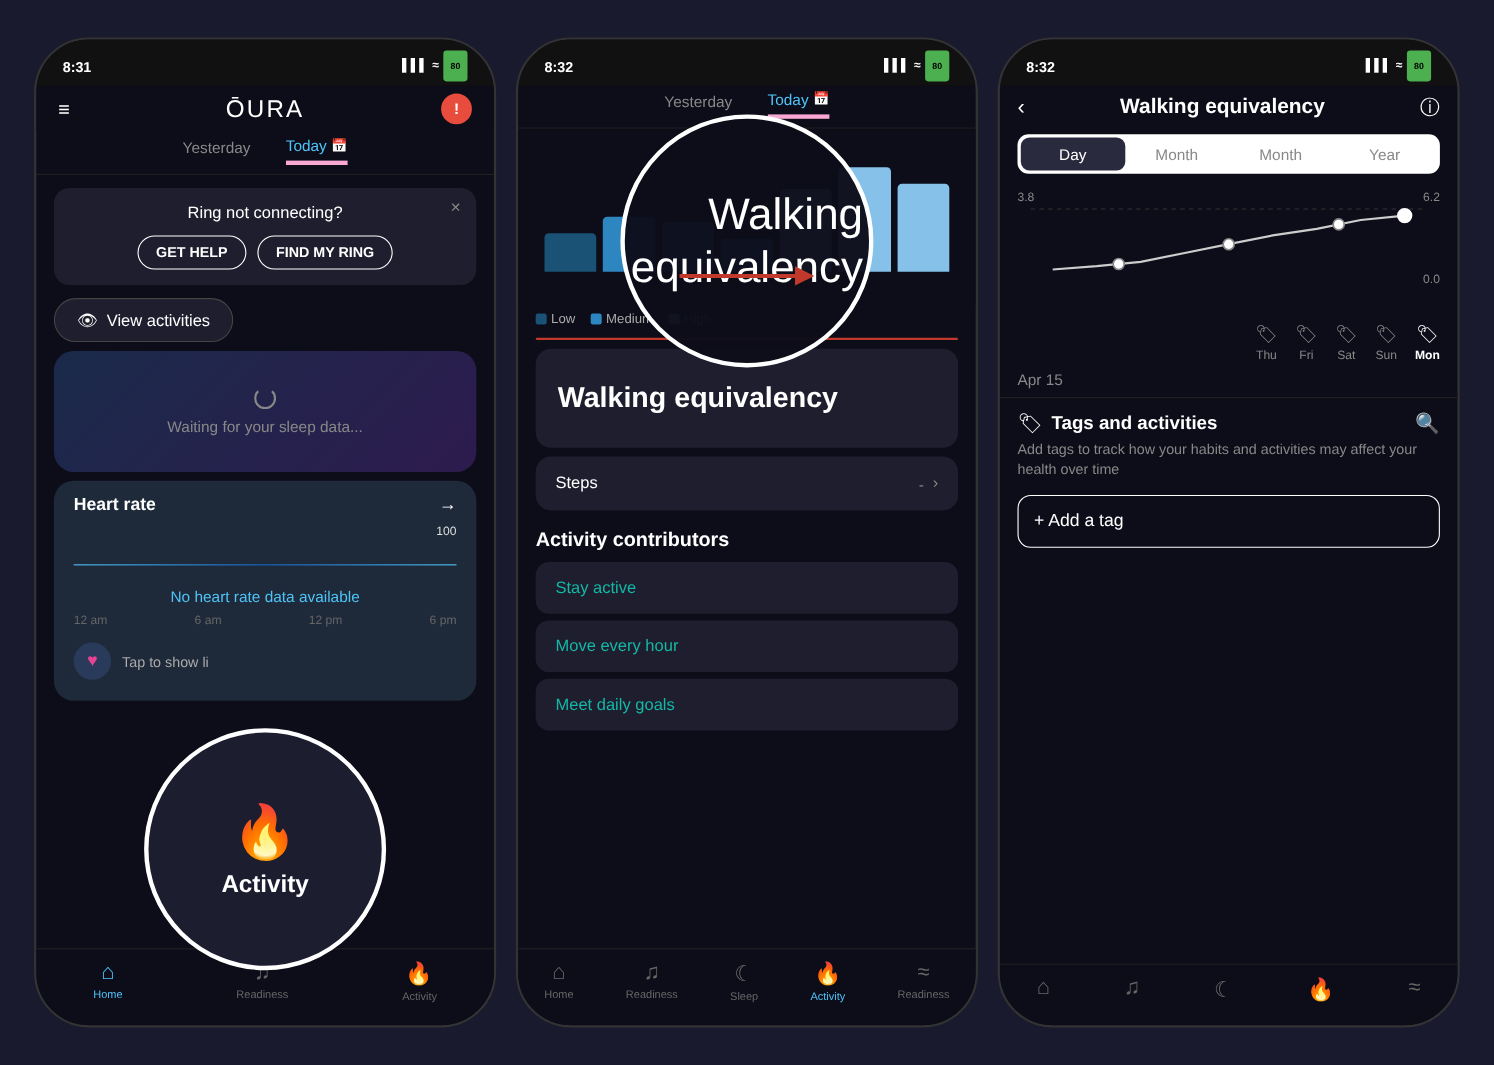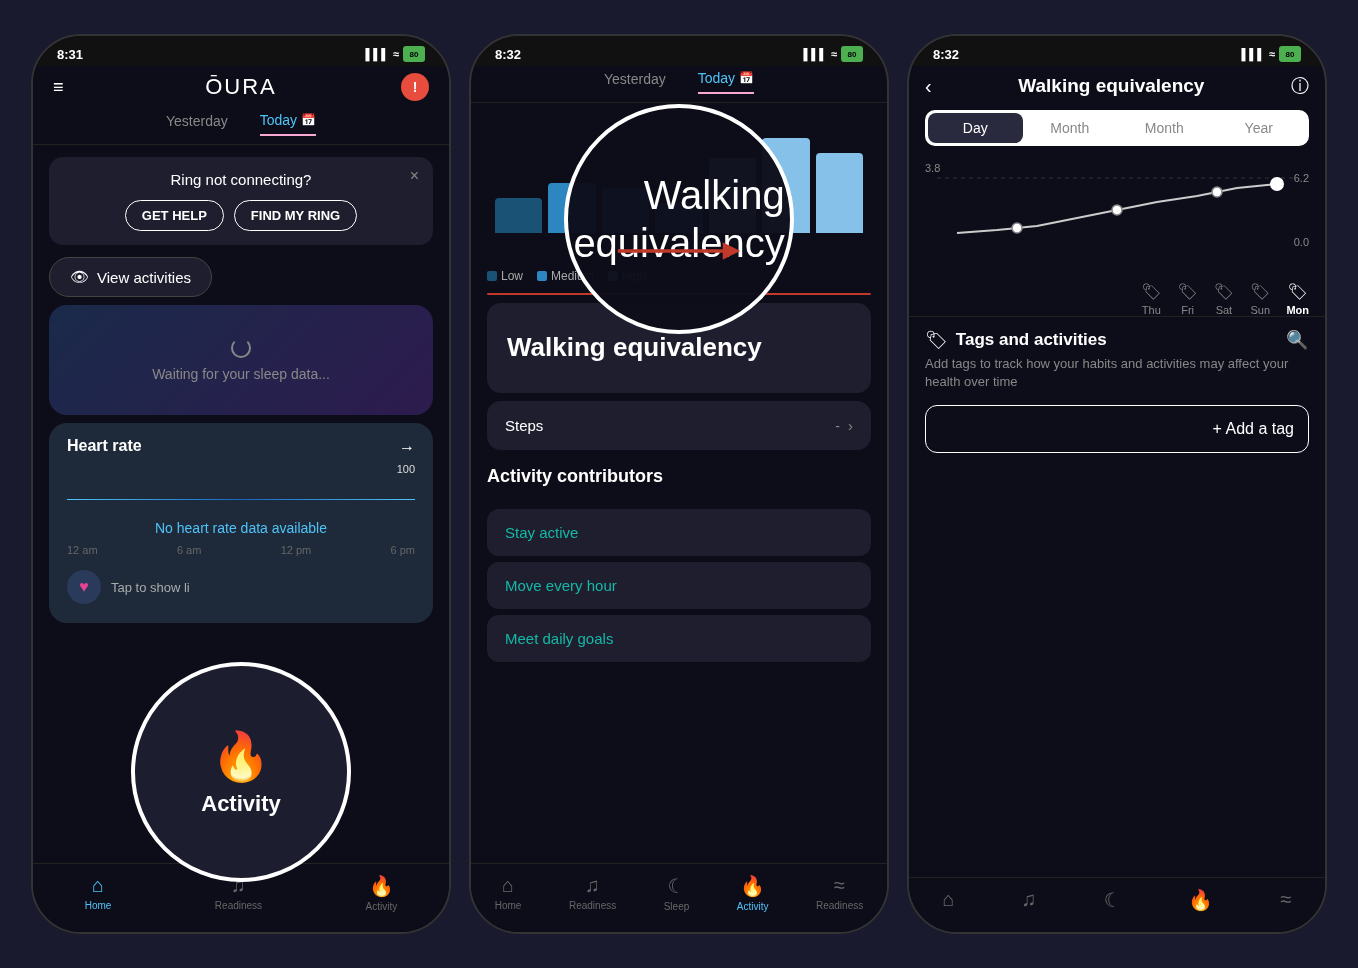--- a/index.html
+++ b/index.html
@@ -37,21 +37,21 @@
       color: #fff;
       font-size: 13px;
       font-weight: 600;
       background: #111;
     }
     .status-left { display: flex; align-items: center; gap: 3px; }
     .status-right { display: flex; align-items: center; gap: 4px; font-size: 11px; }
     .battery {
       background: #4CAF50;
       width: 22px;
-      height: 16px;
+      height: 28px;
       border-radius: 3px;
       display: inline-flex;
       align-items: center;
       justify-content: center;
       color: #000;
       font-size: 8px;
       font-weight: 700;
     }
 
     
@@ -79,21 +79,21 @@
     .tab-item {
       color: #888;
       font-size: 14px;
       padding-bottom: 6px;
       display: flex;
       align-items: center;
       gap: 4px;
     }
     .tab-item.active {
       color: #4fc3f7;
-      border-bottom: 2px solid #f9a8d4;
+      border-bottom: 4px solid #f9a8d4;
     }
     .tab-cal-icon { font-size: 12px; }
 
     .alert-banner {
       margin: 12px 16px;
       background: #1e1e2e;
       border-radius: 14px;
       padding: 14px 16px;
       position: relative;
     }
@@ -317,21 +317,21 @@
       padding: 16px 18px;
       display: flex;
       justify-content: space-between;
       align-items: center;
       color: #fff;
       font-size: 15px;
     }
     .steps-val { color: #888; font-size: 14px; }
 
     .contributors-section { padding: 8px 16px; }
-    .contributors-title { color: #fff; font-size: 18px; font-weight: 600; margin-bottom: 22px; }
+    .contributors-title { color: #fff; font-size: 18px; font-weight: 600; margin-bottom: 10px; }
     .contributor-item {
       background: #1e1e2e;
       border-radius: 12px;
       padding: 15px 18px;
       margin-bottom: 6px;
       color: #14b8a6;
       font-size: 15px;
     }
 
     
@@ -394,21 +394,21 @@
 
     
     .line-chart-area {
       padding: 0 16px;
       height: 120px;
       position: relative;
     }
     .chart-labels-right {
       position: absolute;
       right: 16px;
-      top: 14px;
+      top: 4px;
       color: #888;
       font-size: 11px;
     }
     .chart-labels-right-bottom {
       position: absolute;
       right: 16px;
       bottom: 30px;
       color: #888;
       font-size: 11px;
     }
@@ -470,21 +470,21 @@
     }
     .add-tag-btn {
       width: 100%;
       padding: 14px;
       border: 1.5px solid #fff;
       background: transparent;
       color: #fff;
       border-radius: 12px;
       font-size: 16px;
       font-weight: 500;
-      text-align: right;
+      text-align: left;
     }
 
     
     .phones-container {
       display: flex;
       align-items: center;
       justify-content: center;
       gap: 18px;
       width: 100%;
       height: 100%;
@@ -761,20 +761,21 @@
         <div class="day-label-item">
           <span class="day-tag-icon">🏷</span>
           <span class="day-tag-label">Sun</span>
         </div>
         <div class="day-label-item">
           <span class="day-tag-icon" style="color:#fff;">🏷</span>
           <span class="day-tag-label active">Mon</span>
         </div>
       </div>
 
+      <div class="date-label">Apr 15</div>
 
       <div class="tags-section">
         <div class="tags-header">
           <div class="tags-title-row">
             <span class="tags-tag-icon">🏷</span>
             <span class="tags-title">Tags and activities</span>
           </div>
           <span class="tags-search-icon">🔍</span>
         </div>
         <div class="tags-desc">Add tags to track how your habits and activities may affect your health over time</div>

